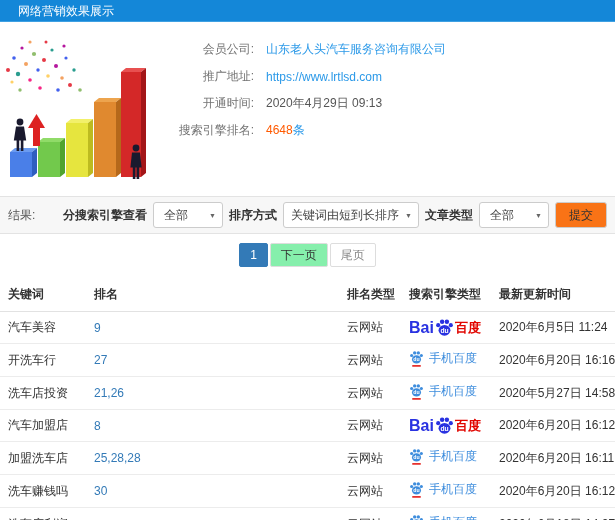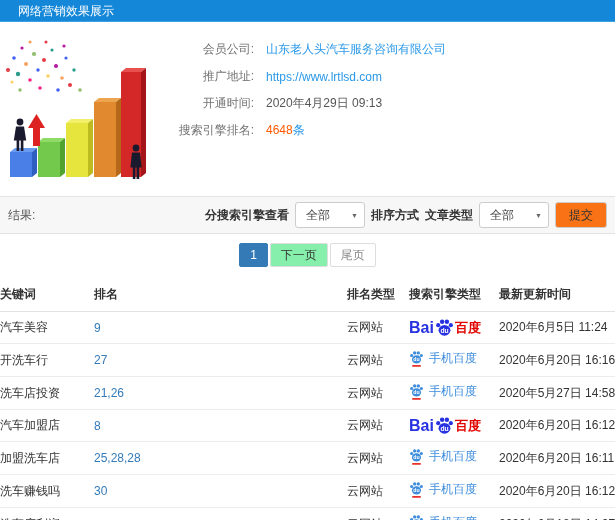--- a/index.html
+++ b/index.html
@@ -42,21 +42,21 @@
     border-radius:2px; font-size:12px; vertical-align:middle; }
   .page-item.active { background:#337ab7; border-color:#337ab7; color:#fff; }
   .page-item.next { background:#86efac; color:#333; border-color:#ddd; }
 
   
   table { width:100%; border-collapse:collapse; table-layout:fixed; }
   th { text-align:left; font-weight:bold; color:#333; padding:9px 4px 8px;
     border-bottom:1px solid #e2e2e2; font-size:12px; }
   td { padding:6px 4px; border-bottom:1px solid #ececec; color:#333; font-size:12px;
     height:27px; overflow:hidden; white-space:nowrap; }
-  th:first-child, td:first-child { padding-left:0; }
+  th:first-child, td:first-child { padding-left:8px; }
   .rank-cell a { color:#337ab7; text-decoration:none; cursor:pointer; }
 
   
   .engine-cell .logo-baidu, .engine-cell .logo-mobile { display:none; }
   .engine-cell[data-engine="baidu"] .logo-baidu { display:inline-flex; }
   .engine-cell[data-engine="mobile"] .logo-mobile { display:inline-flex; }
   .logo-baidu { align-items:center; font-weight:bold; }
   .logo-baidu .bai { color:#2932e1; font-size:16px; }
   .logo-baidu .bdu { color:#e10601; font-size:13px; }
   .paw { width:19px; height:19px; margin:0 1px; }
@@ -168,20 +168,24 @@
 
 <div class="filter-bar">
   <span class="result-label">结果:</span>
   <div class="filter-group">
     <span class="filter-label">分搜索引擎查看</span>
     <div class="select sm">
       <span>全部</span>
       <span class="caret">▼</span>
     </div>
     <span class="filter-label">排序方式</span>
+    <div class="select lg">
+      <span>关键词由短到长排序</span>
+      <span class="caret">▼</span>
+    </div>
     <span class="filter-label">文章类型</span>
     <div class="select sm">
       <span>全部</span>
       <span class="caret">▼</span>
     </div>
     <button class="submit-btn">提交</button>
   </div>
 </div>
 
 <div class="pagination">

